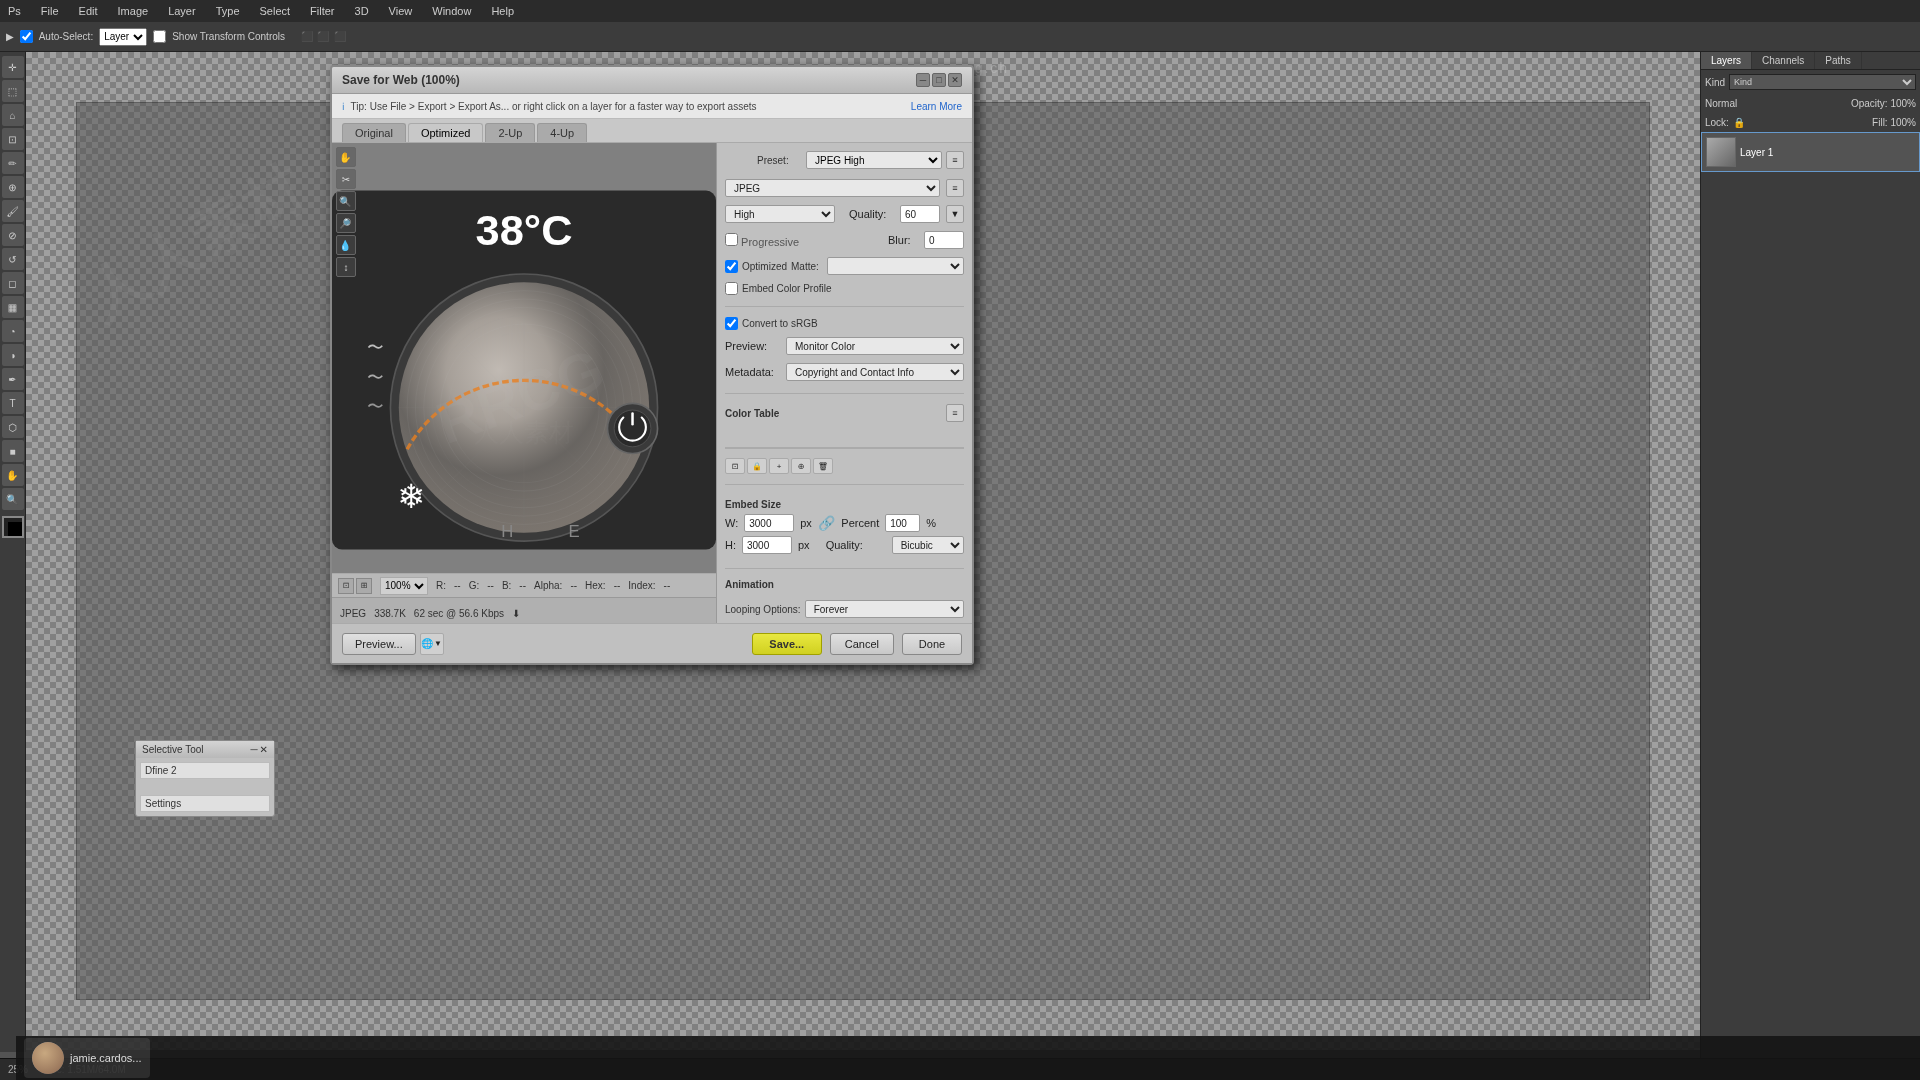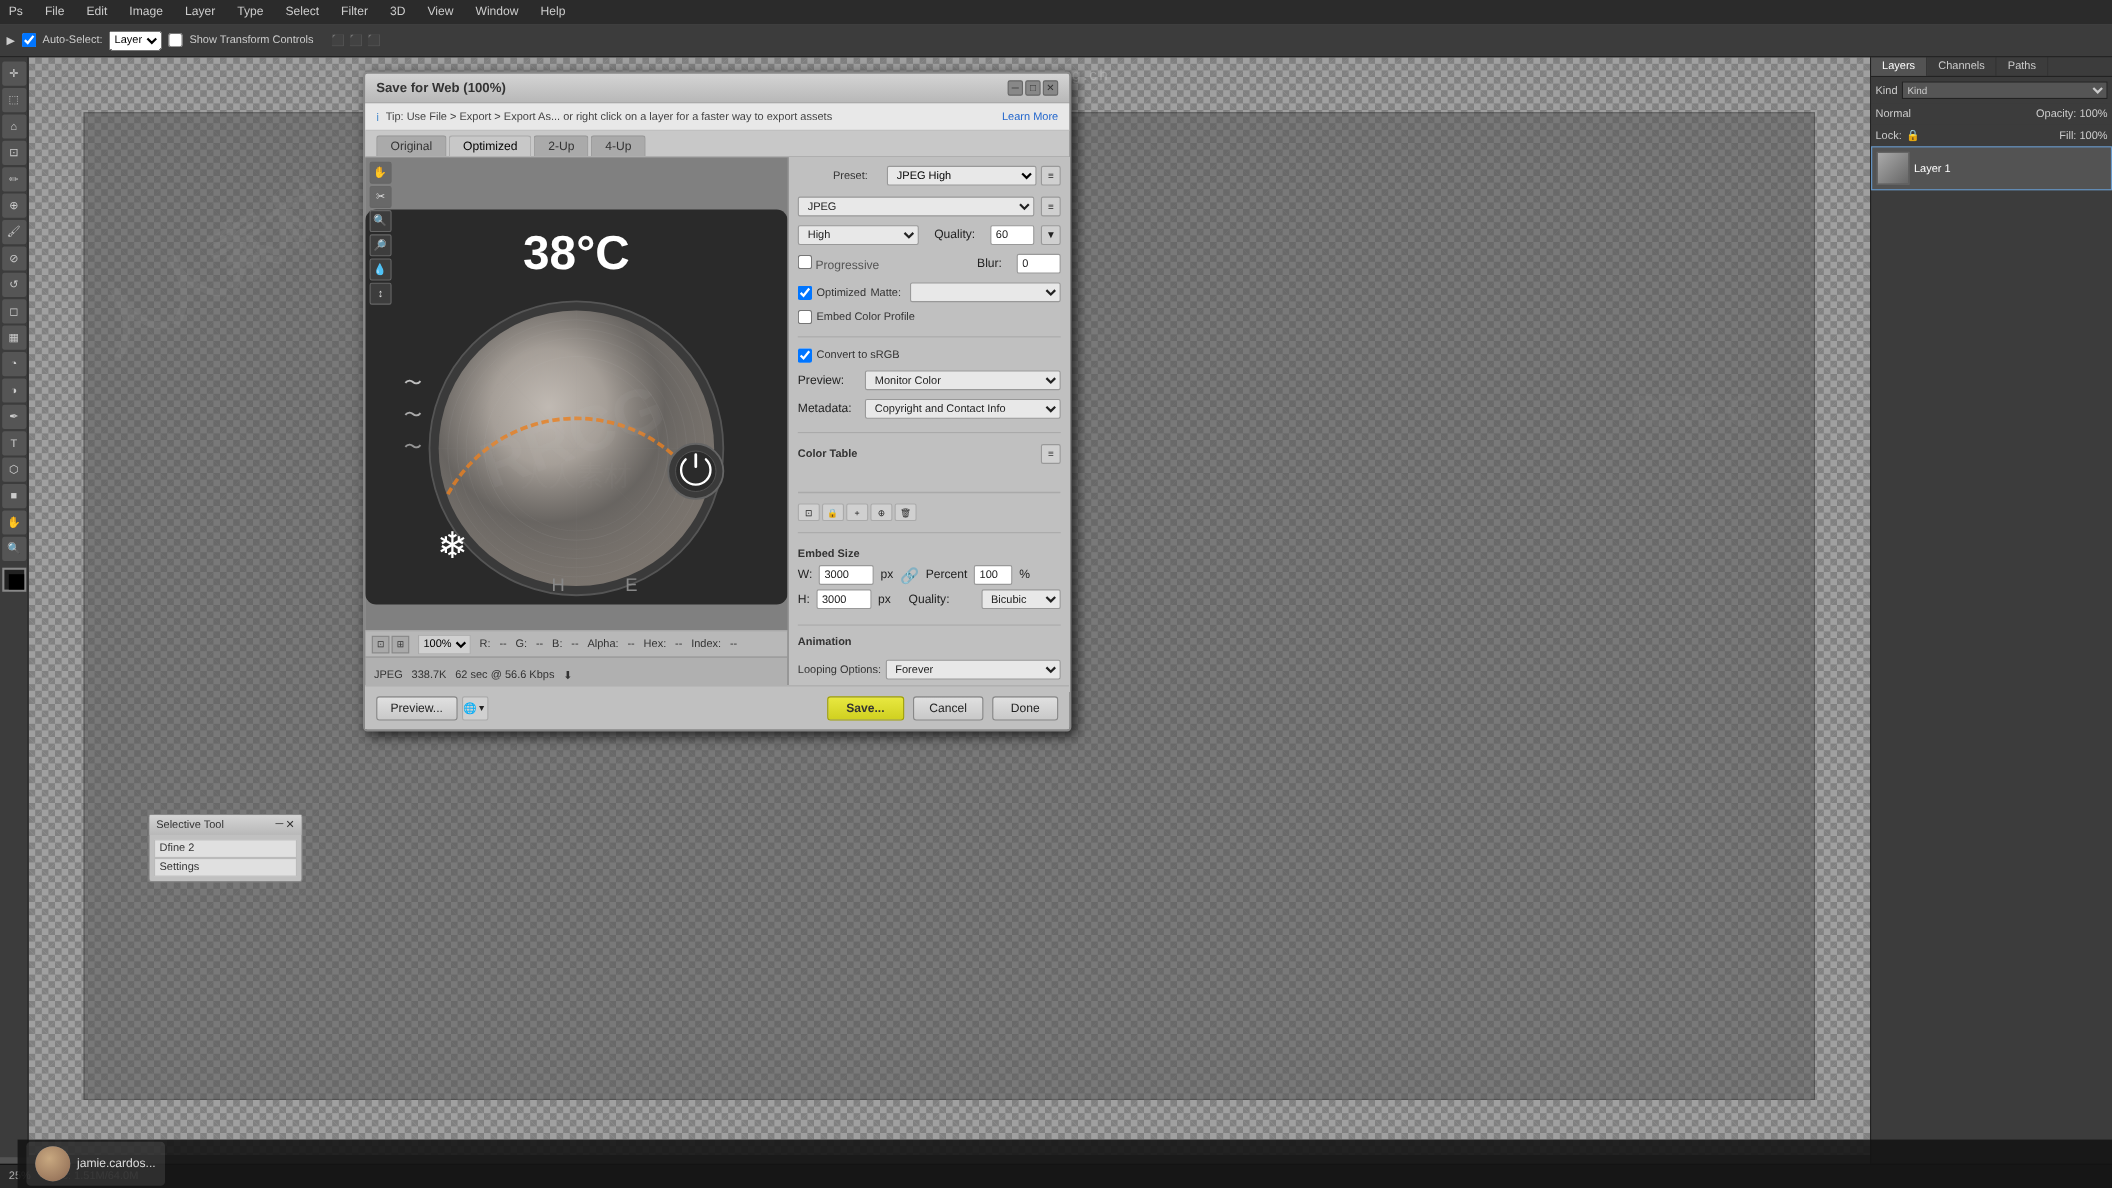--- a/index.html
+++ b/index.html
@@ -691,21 +691,21 @@
 
   <div class="selective-panel">
     <div class="selective-title">
       <span>Selective Tool</span>
       <div style="display:flex; gap:2px;">
         <span style="cursor:pointer;">─</span>
         <span style="cursor:pointer;">✕</span>
       </div>
     </div>
     <div style="padding:4px;">
-      <div style="padding:2px 4px; font-size:10px; color:#333; background:#e0e0e0; border:1px solid #bbb; margin-bottom:0; cursor:pointer;">Dfine 2</div>
+      <div style="padding:2px 4px; font-size:10px; color:#333; background:#e0e0e0; border:1px solid #bbb; margin-bottom:16px; cursor:pointer;">Dfine 2</div>
       <div style="padding:2px 4px; font-size:10px; color:#333; background:#e0e0e0; border:1px solid #bbb; cursor:pointer;">Settings</div>
     </div>
   </div>
 
   <div class="taskbar">
     <div class="taskbar-item">
       <div class="taskbar-avatar">
         <div style="width:100%; height:100%; background:radial-gradient(circle at 40% 35%, #c8a880, #8a6650); border-radius:50%;"></div>
       </div>
       <span>jamie.cardos...</span>

